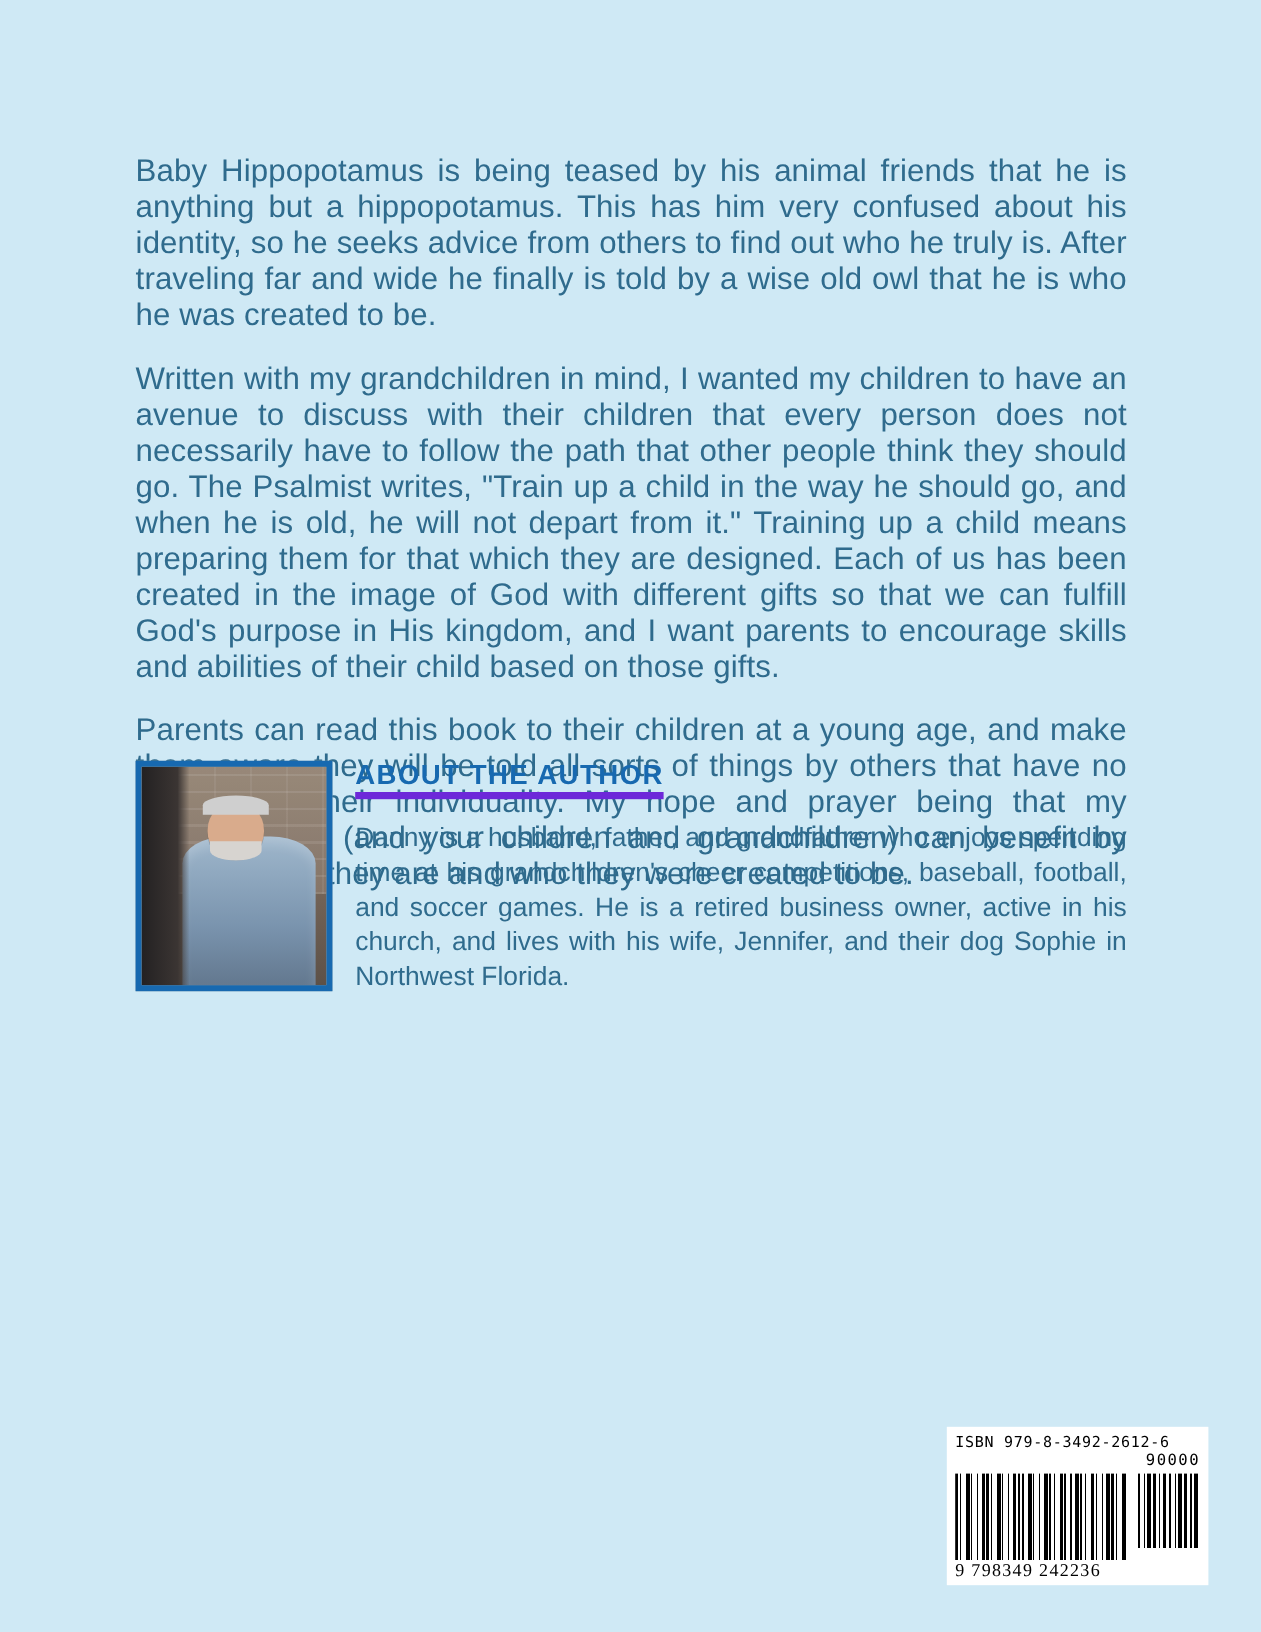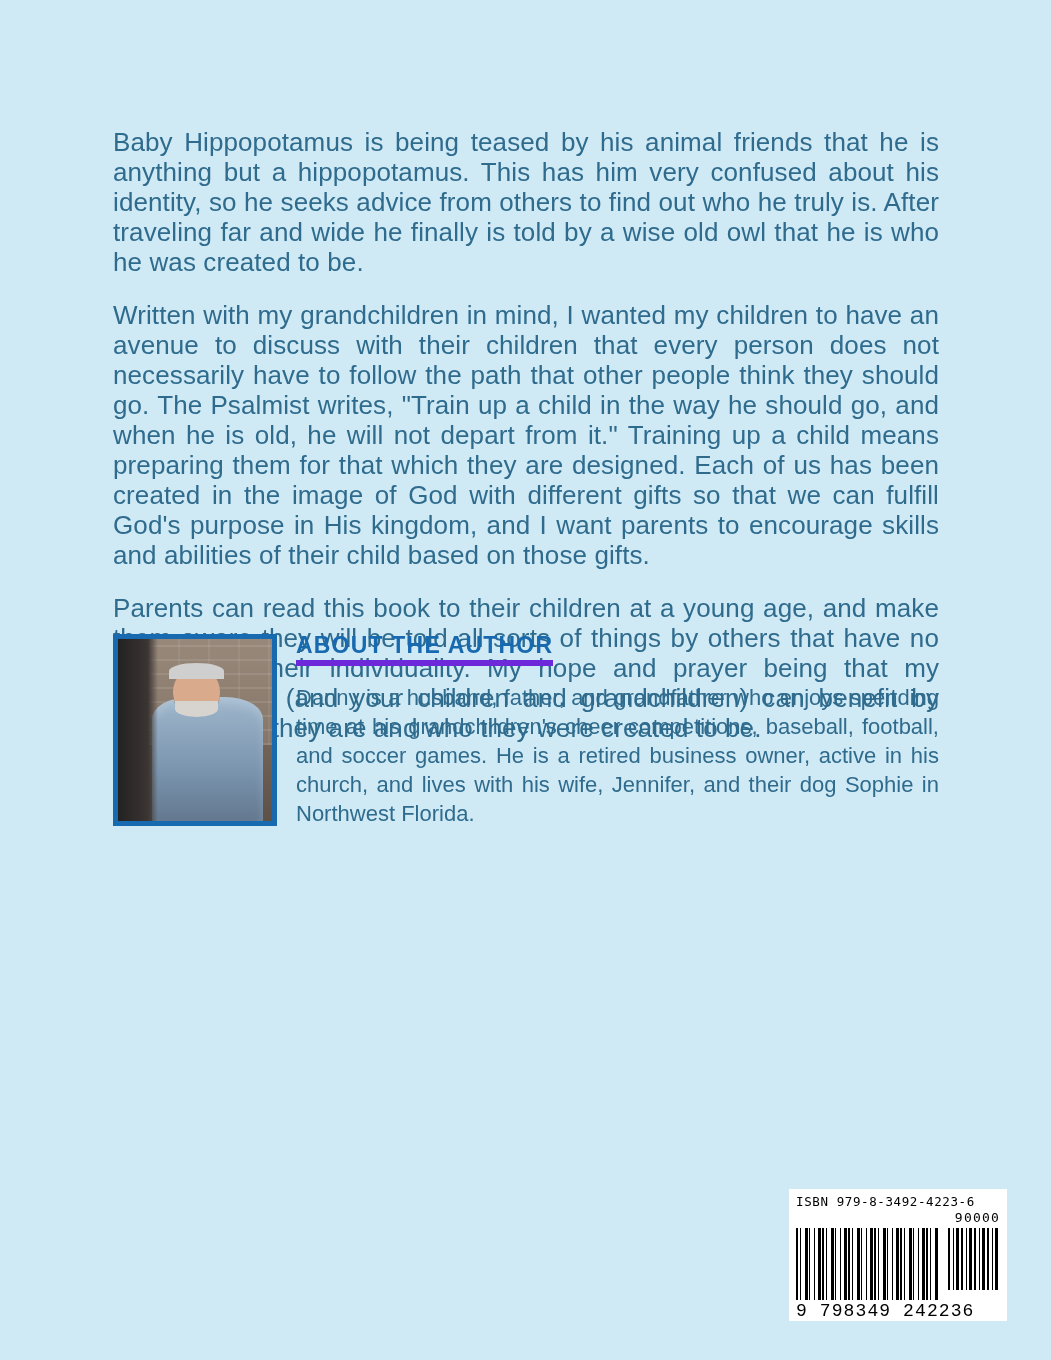--- a/index.html
+++ b/index.html
@@ -188,22 +188,22 @@
   }
   .bars-addon {
     flex: 0 0 52px;
     height: 62px;
     background:
       repeating-linear-gradient(90deg,
         #000 0 2px, #fff 2px 5px, #000 5px 6px, #fff 6px 8px,
         #000 8px 11px, #fff 11px 13px);
   }
   .ean-digits {
-    font-family: Liberation Mono, monospace;
-    font-size: 18px;
+    font-family: Liberation Serif, serif;
+    font-size: 15px;
     color: #000;
     letter-spacing: 1.1px;
     margin-top: 1px;
     white-space: nowrap;
   }
 </style>
 </head>
 <body>
 
 <div class="page">
@@ -223,21 +223,21 @@
         <div class="person-beard"></div>
       </div>
     </div>
     <div class="author-text">
       <div class="about-heading">ABOUT THE AUTHOR</div>
       <p class="author-bio">Danny is a husband, father, and grandfather who enjoys spending time at his grandchildren's cheer competitions, baseball, football, and soccer games.  He is a retired business owner, active in his church, and lives with his wife, Jennifer, and their dog Sophie in Northwest Florida.</p>
     </div>
   </div>
 
   <div class="barcode-box">
-    <div class="isbn-line">ISBN 979-8-3492-4223-6</div>
+    <div class="isbn-line">ISBN 979-8-3492-2612-6</div>
     <div class="isbn-sup">90000</div>
     <div class="bars-wrap">
       <div class="bars-main"></div>
       <div class="bars-addon"></div>
     </div>
     <div class="ean-digits">9 798349 242236</div>
   </div>
 
 </div>
 

